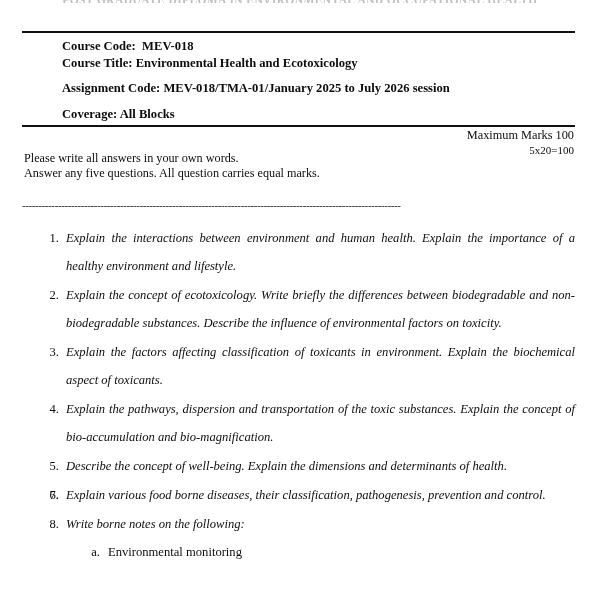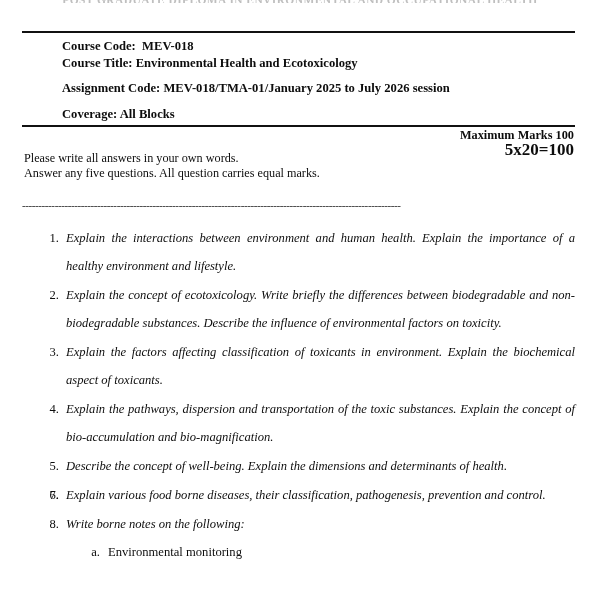--- a/index.html
+++ b/index.html
@@ -59,25 +59,24 @@
     position: absolute;
     left: 22px;
     top: 128px;
     width: 552px;
     text-align: right;
     padding-right: 1px;
   }
   .marks-max {
     font-size: 12.3px;
     line-height: 15px;
-    font-weight: bold;
   }
   .marks-calc {
-    font-size: 17px;
-    font-weight: bold;
+    font-size: 11px;
+    font-weight: normal;
     line-height: 14px;
   }
 
   
   .note-block {
     position: absolute;
     left: 24px;
     top: 151px;
     width: 553px;
   }

